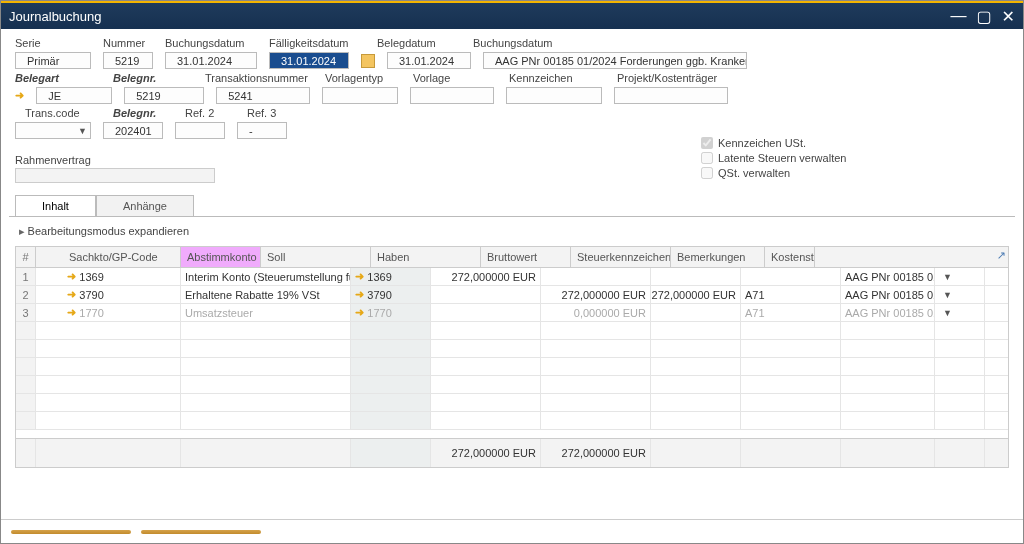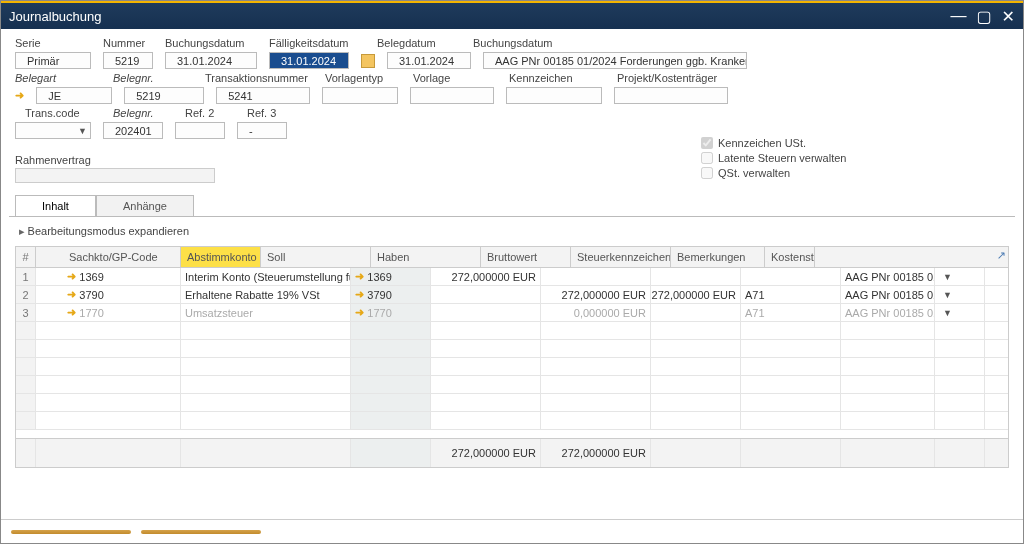--- a/index.html
+++ b/index.html
@@ -5,21 +5,21 @@
   * { box-sizing: border-box; margin: 0; padding: 0; }
   body { font-family: Arial, sans-serif; font-size: 11px; color: #333; background: #f5f5f5; }
   .window { width: 1024px; height: 544px; background: #fff; border: 1px solid #888; display: flex; flex-direction: column; }
   .titlebar { background: linear-gradient(#1f3b5c,#163050); color: #fff; height: 28px; display: flex; align-items: center; padding: 0 8px; justify-content: space-between; border-top: 2px solid #f4b400; }
   .titlebar .title { font-size: 13px; }
   .titlebar .controls { display: flex; gap: 10px; font-size: 16px; }
   .titlebar .controls span { cursor: pointer; }
   .header-area { padding: 8px 14px 4px 14px; }
   .row { display: flex; align-items: center; gap: 12px; margin-bottom: 3px; }
   .lbl { font-size: 11px; color: #444; }
-  .lbl.bold { font-weight: normal; font-style: italic; }
+  .lbl.bold { font-weight: bold; font-style: italic; }
   .fld { height: 17px; border: 1px solid #bbb; background: #fdfdfd; padding: 0 11px; font-size: 11px; display: flex; align-items: center; overflow: hidden; white-space: nowrap; }
   .fld.sel { background: #1a4d8f; color: #fff; }
   .checkbox { display: flex; align-items: center; gap: 5px; font-size: 11px; color: #444; margin-bottom: 3px; }
   .checkbox input { width: 12px; height: 12px; }
   .checkside { position: absolute; left: 700px; top: 36px; }
   .checkside2 { position: absolute; left: 700px; top: 108px; color: #999; }
   .checkside2 input { accent-color: #999; }
   .arrow { color: #e6a817; font-weight: bold; font-size: 11px; }
   .header-wrap { position: relative; }
   .frame-label { font-size: 11px; color: #444; margin: 8px 0 2px 14px; }
@@ -35,21 +35,21 @@
   .gh { border-right: 1px solid #ccc; padding: 4px 6px; font-size: 11px; color: #555; white-space: nowrap; overflow: hidden; }
   .gridbody { height: 170px; overflow: hidden; }
   .grow { display: flex; border-bottom: 1px solid #e5e5e5; height: 18px; }
   .gc { border-right: 1px solid #e5e5e5; padding: 1px 4px; font-size: 11px; white-space: nowrap; overflow: hidden; display: flex; align-items: center; }
   .gc.disabled { color: #aaa; }
   .gc.num { justify-content: flex-end; }
   .c-idx { width: 20px; text-align: center; background: #f3f3f3; color: #777; justify-content: center; }
   .c-code { width: 118px; margin-left: 27px; }
   .c-name { width: 170px; }
   .c-abst { width: 80px; background: #ecefef; }
-  .gh.c-abst { background: #fde047; }
+  .gh.c-abst { background: #f0abfc; }
   .c-soll { width: 110px; }
   .c-haben { width: 110px; }
   .c-brutto { width: 90px; }
   .c-steuer { width: 100px; }
   .c-bem { width: 94px; }
   .c-kost { width: 50px; }
   .dropdown-arrow { font-size: 9px; color:#555; margin-left: 4px; }
   .gridfoot { display: flex; border-top: 1px solid #ccc; background: #f3f3f3; }
   .gridfoot .gc { height: 28px; }
   .expand-icon { position: absolute; right: 2px; top: 2px; color: #4a7ab3; font-size: 11px; }

